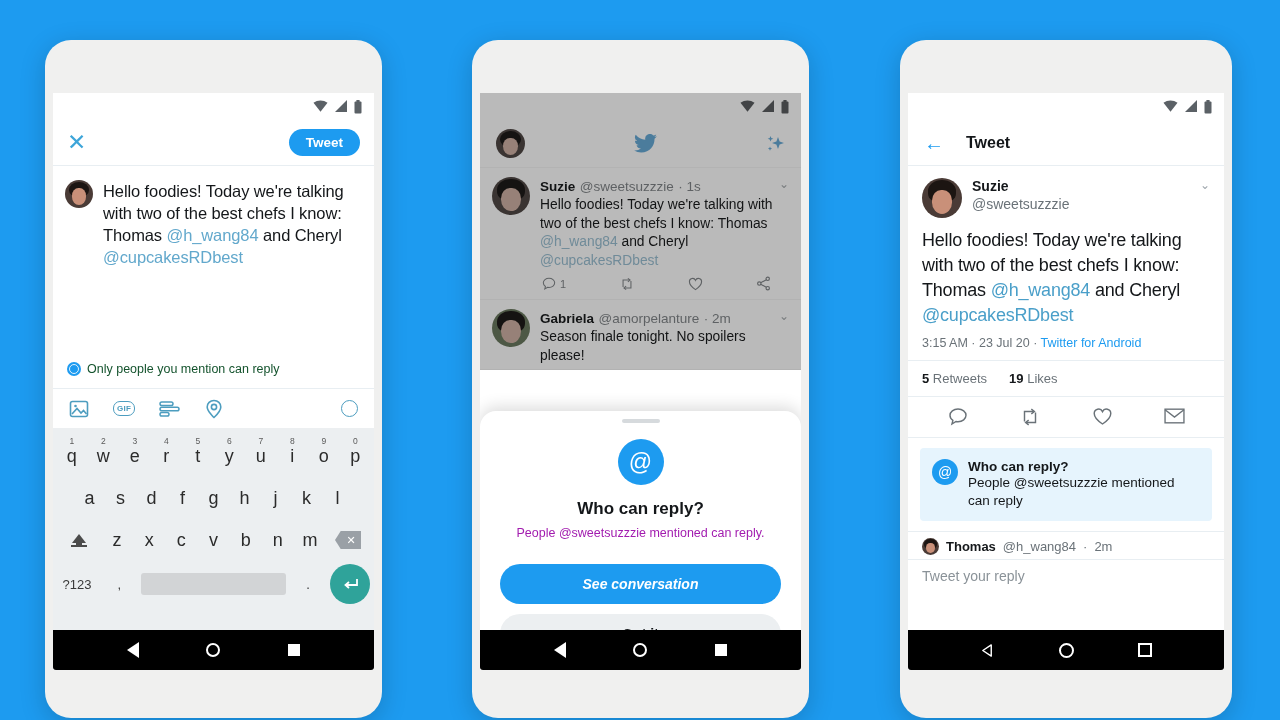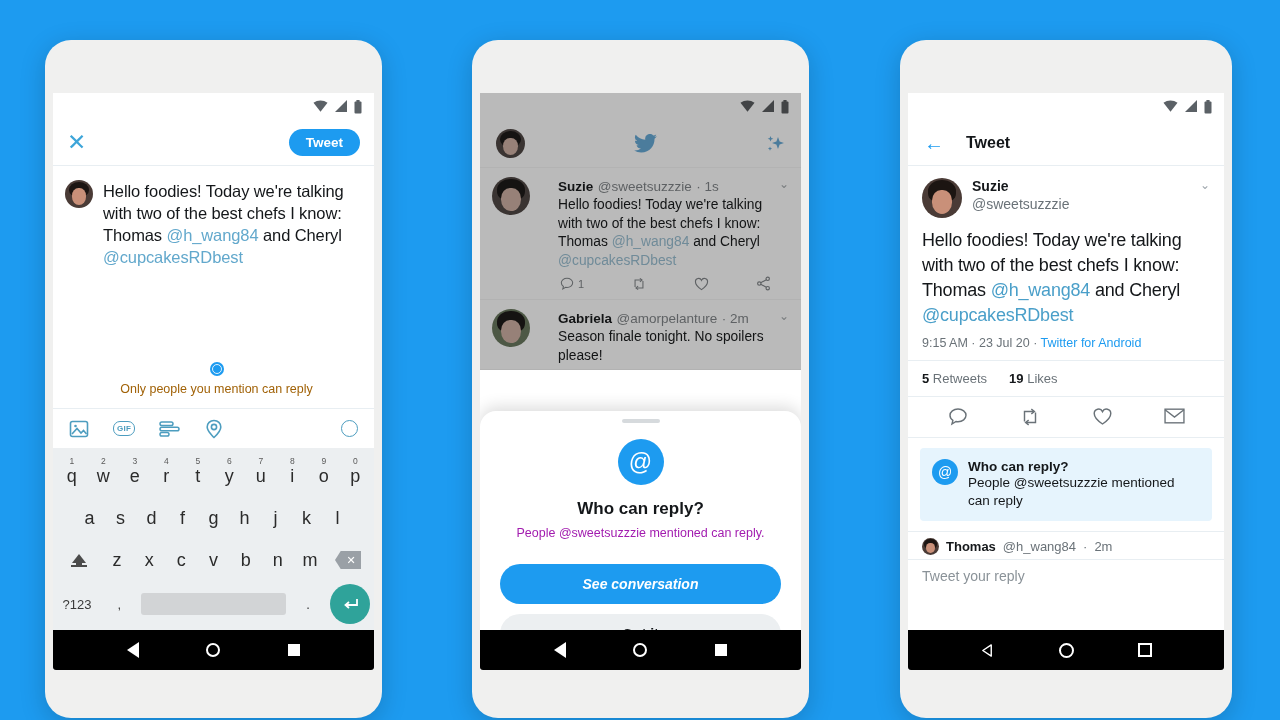--- a/index.html
+++ b/index.html
@@ -113,22 +113,21 @@
     color: #14171a;
     letter-spacing: -0.1px;
   }
   .mention { color: #62a8cc; }
   .reply-scope {
     display: flex;
     align-items: center;
     gap: 6px;
     padding: 0 8px 12px 14px;
     font-size: 12.5px;
-    color: #a16207;
-    flex-direction: column;
+    color: #14532d;
   }
   .globe {
     width: 14px; height: 14px; border-radius: 50%;
     background: #1d9bf0;
     display:inline-block;
     position: relative;
     flex: 0 0 auto;
   }
   .globe::after{
     content:"";position:absolute;left:2px;top:2px;width:10px;height:10px;
@@ -204,21 +203,21 @@
   }
 
   
   .tl-wrap { position: relative; height: 100%; background: #fff; }
   .tl-dim { filter: grayscale(.55) brightness(.86); background: #d8d8d8; }
   .tl-topbar {
     height: 48px; display: flex; align-items: center;
     justify-content: space-between; padding: 0 16px;
     border-bottom: 1px solid #d0d0d0;
   }
-  .tl-tweet { display: flex; gap: 28px; padding: 9px 12px 4px 12px; border-bottom: 1px solid #cfcfcf; }
+  .tl-tweet { display: flex; gap: 10px; padding: 9px 12px 4px 12px; border-bottom: 1px solid #cfcfcf; }
   .tl-name { font-size: 13.5px; font-weight: bold; color: #14171a; }
   .tl-handle { font-size: 13.5px; color: #6a7278; font-weight: normal; }
   .tl-text { font-size: 13.8px; line-height: 18.5px; color: #14171a; margin-top: 1px; }
   .tl-actions { display: flex; justify-content: space-between; padding: 6px 18px 4px 2px; color: #6a7278; font-size: 12px; align-items:center; }
   .chev { color: #8a9298; font-size: 12px; }
 
   .sheet {
     position: absolute;
     left: 0; right: 0; bottom: 0;
     background: #fff;
@@ -529,21 +528,21 @@
       <div class="avatar" style="width:40px;height:40px;"></div>
       <div style="flex:1;">
         <div class="d-name">Suzie</div>
         <div class="d-handle">@sweetsuzzzie</div>
       </div>
       <span class="chev" style="color:#a0a8ae;">⌄</span>
     </div>
 
     <div class="d-text"><span>Hello foodies! Today we're talking with two of the best chefs I know: Thomas </span><span class="mention" style="color:#4a9fc9;">@h_wang84</span><span> and Cheryl </span><span class="mention" style="color:#4a9fc9;">@cupcakesRDbest</span></div>
 
-    <div class="d-meta"><span>9:15 AM</span><span> · </span><span>23 Jul 20</span><span> · </span><span class="link">Twitter for Android</span></div>
+    <div class="d-meta"><span>3:15 AM</span><span> · </span><span>23 Jul 20</span><span> · </span><span class="link">Twitter for Android</span></div>
 
     <div class="d-stats">
       <span><b>5</b> <span>Retweets</span></span>
       <span><b>19</b> <span>Likes</span></span>
     </div>
 
     <div class="d-actions">
       <svg width="20" height="20" viewBox="0 0 18 18">
           <path d="M9 1.8c4 0 7.2 2.5 7.2 5.7 0 3.2-3.2 5.7-7.2 5.7a9 9 0 0 1-1.8-.2l-3.6 2.3.8-3.2C2.7 11 1.8 9.3 1.8 7.5 1.8 4.3 5 1.8 9 1.8z" fill="none" stroke="#6a7278" stroke-width="1.3"></path>
         </svg>

